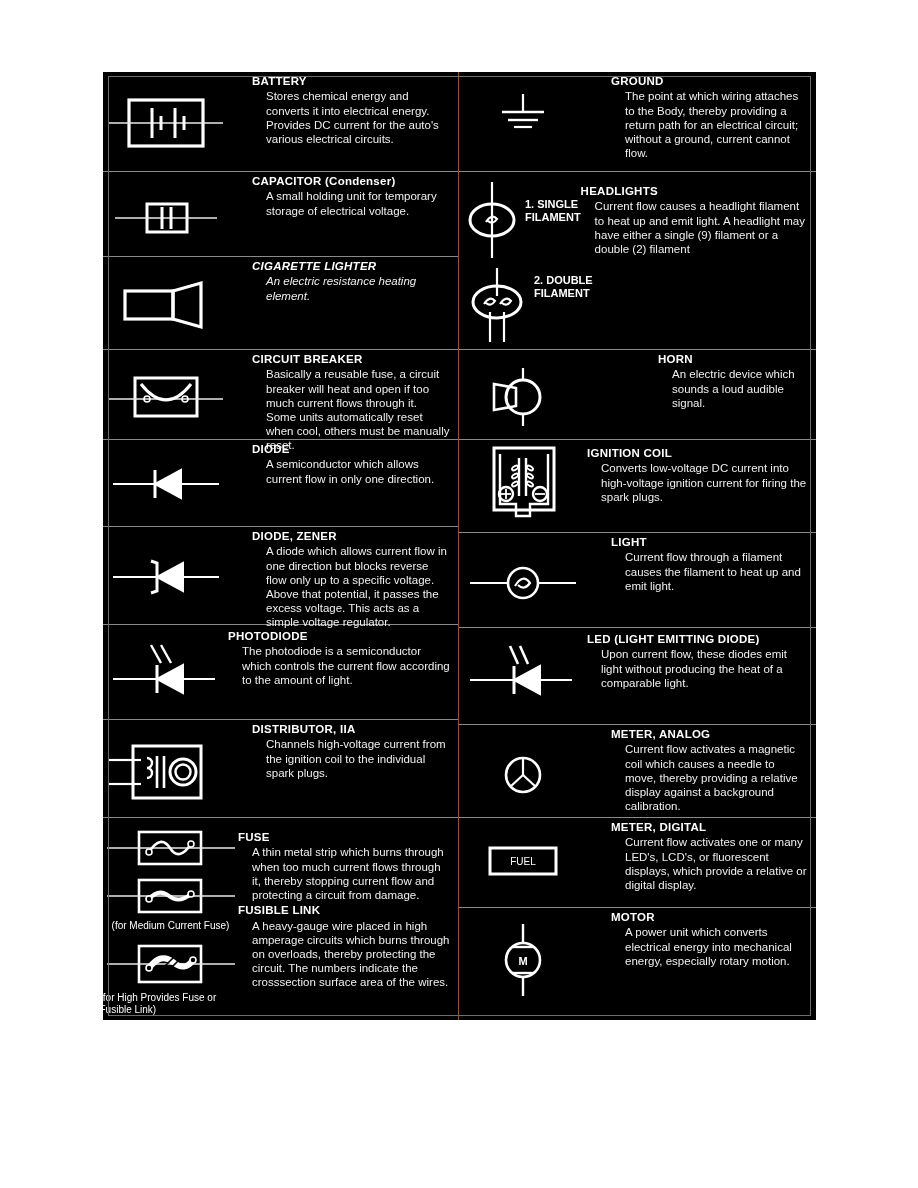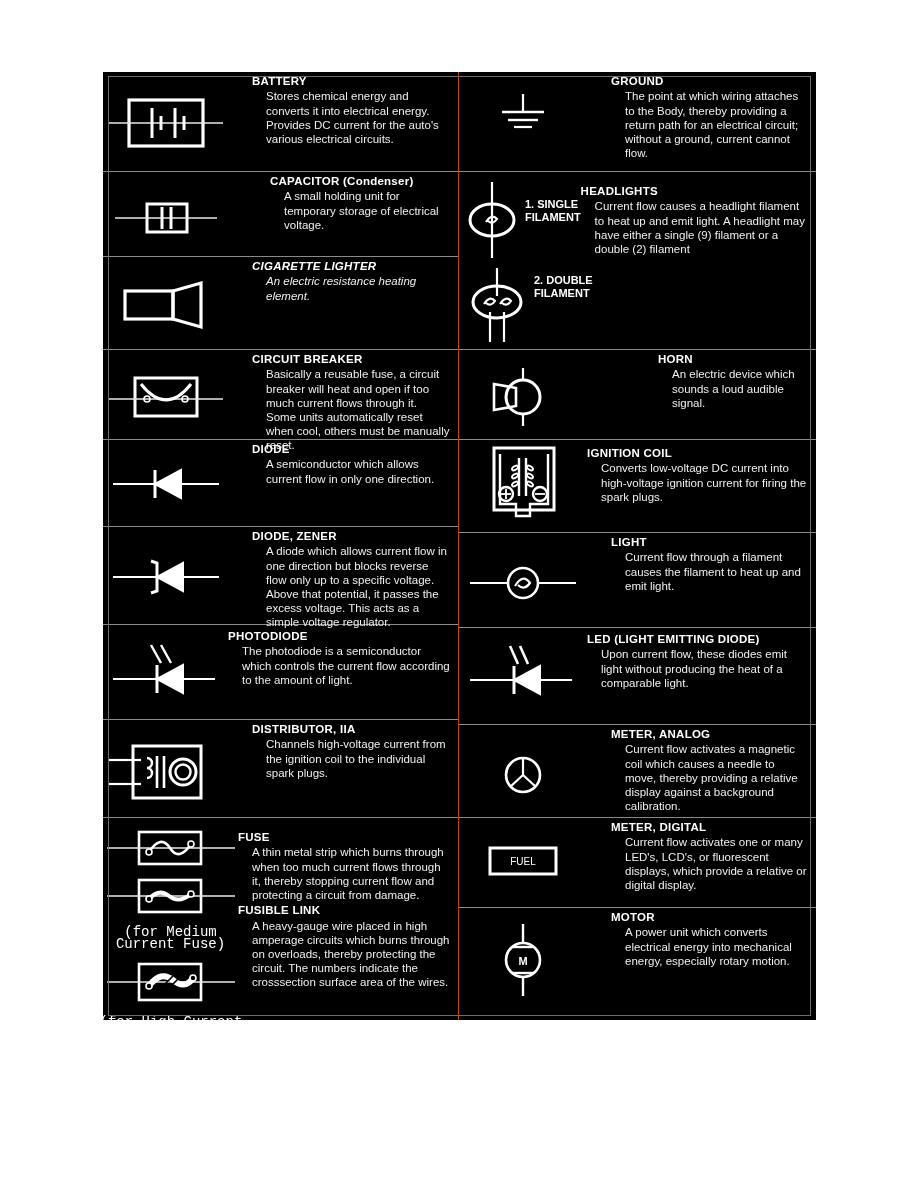--- a/index.html
+++ b/index.html
@@ -85,44 +85,43 @@
     color: #ffffff;
   }
   .bodytext {
     font-size: 11.5px;
     line-height: 14.2px;
     margin: 0 0 0 14px;
     color: #efefef;
   }
 
   .subnote {
-    font-size: 14px;
+    font-size: 10px;
     line-height: 12px;
     color: #ffffff;
     text-align: center;
-    margin-top: 8px;
+    margin-top: 2px;
     width: 150px;
-    font-family: Liberation Mono, monospace;
   }
 
   .sidelabel {
     font-size: 11px;
     font-weight: bold;
     color: #ffffff;
     line-height: 13px;
     white-space: pre-line;
     padding-top: 18px;
     width: 78px;
   }
 
   svg { display: block; overflow: visible; }
 
   
   .lr0 { height: 100px; }  
-  .lr1 { height: 85px; gap: 18px; }   
+  .lr1 { height: 85px; }   
   .lr2 { height: 93px; font-style: italic; }   
   .lr3 { height: 90px; }   
   .lr4 { height: 87px; }   
   .lr5 { height: 98px; }   
   .lr6 { height: 95px; }   
   .lr7 { height: 98px; }   
   .lr8 { height: 202px; }  
 
   
   .rr0 { height: 100px; }  
@@ -298,21 +297,21 @@
           </svg>
           <div class="subnote">(for Medium Current Fuse)</div>
           <svg width="132" height="52" viewBox="0 0 132 52" style="margin-top:6px">
             <rect x="34" y="8" width="62" height="36" fill="none" stroke="#fff" stroke-width="2.6"></rect>
             <line x1="2" y1="26" x2="130" y2="26" stroke="#e8e8e8" stroke-width="1.6"></line>
             <path d="M44 30 Q56 14 68 24 Q80 34 88 22" fill="none" stroke="#fff" stroke-width="6"></path>
             <path d="M58 30 L70 18 M64 32 L76 20" fill="none" stroke="#000" stroke-width="1.6"></path>
             <circle cx="44" cy="30" r="3" fill="#000" stroke="#fff" stroke-width="1.6"></circle>
             <circle cx="88" cy="22" r="3" fill="#000" stroke="#fff" stroke-width="1.6"></circle>
           </svg>
-          <div class="subnote" style="text-align:left; padding-left:8px">(for High Current Fuse or Fusible Some)</div>
+          <div class="subnote" style="text-align:left; padding-left:8px">(for High Provides Fuse or Fusible Link)</div>
         </div>
         <div class="txt" style="padding-top:12px">
           <div class="hdr">FUSE</div>
           <div class="bodytext">A thin metal strip which burns through when too much current flows through it, thereby stopping current flow and protecting a circuit from damage.</div>
           <div class="hdr" style="margin-top:1px">FUSIBLE LINK</div>
           <div class="bodytext">A heavy-gauge wire placed in high amperage circuits which burns through on overloads, thereby protecting the circuit. The numbers indicate the crosssection surface area of the wires.</div>
         </div>
       </div>
 
     </div>

